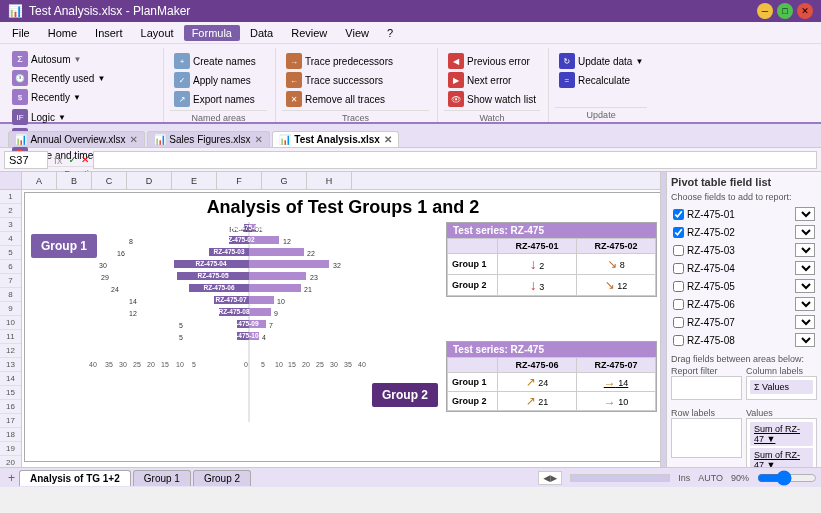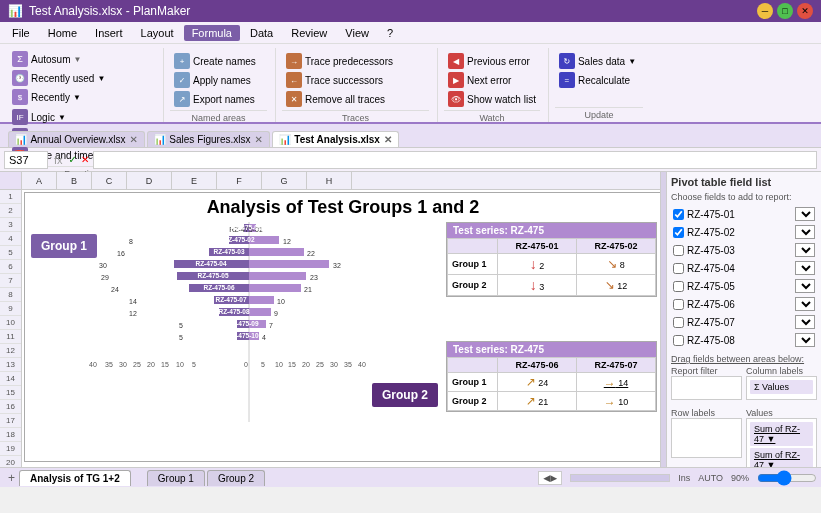--- a/index.html
+++ b/index.html
@@ -165,21 +165,21 @@
         <span>Show watch list</span>
       </button>
     </div>
     <div class="ribbon-group-title">Watch</div>
   </div>
 
   <div class="ribbon-group" style="min-width:100px; border-right:none;">
     <div style="display:flex; flex-direction:column; gap:1px; margin-top:2px;">
       <button class="ribbon-btn">
         <span class="icon" style="background:#4040c0; font-size:8px;">↻</span>
-        <span>Sales data</span>
+        <span>Update data</span>
         <span style="font-size:8px;">▼</span>
       </button>
       <button class="ribbon-btn">
         <span class="icon" style="background:#4040c0; font-size:8px;">=</span>
         <span>Recalculate</span>
       </button>
     </div>
     <div class="ribbon-group-title">Update</div>
   </div>
 </div>
@@ -465,21 +465,21 @@
         <select class="field-select"><option>▼</option></select>
       </div>
       <div class="field-item">
         <input type="checkbox" style="">
         <span class="field-label">RZ-475-08</span>
         <select class="field-select"><option>▼</option></select>
       </div>
     </div>
 
     <div class="drag-section">
-      <div style="font-size:9px; color:#555; margin-bottom:2px;text-decoration:underline;">Drag fields between areas below:</div>
+      <div style="font-size:9px; color:#555; margin-bottom:2px;">Drag fields between areas below:</div>
 
       <div style="display:flex; gap:4px; margin-bottom:4px;">
         <div style="flex:1;">
           <div style="font-size:9px; color:#555;">Report filter</div>
           <div class="drag-box"></div>
         </div>
         <div style="flex:1;">
           <div style="font-size:9px; color:#555;">Column labels</div>
           <div class="drag-box">
             <div class="drag-box-label">Σ Values</div>
@@ -502,21 +502,21 @@
         </div>
       </div>
     </div>
 
   </div>
 </div>
 
 <div style="background:#e8e0f5; border-top:1px solid #ccc; height:20px; display:flex; align-items:center; padding:0 4px; gap:0;">
   <button style="background:none; border:none; cursor:pointer; font-size:12px; color:#666; padding:0 4px;">+</button>
   <div style="display:flex; gap:0; flex:1;">
-    <div style="padding:2px 10px; font-size:10px; border:1px solid #aaa; border-bottom:none; border-radius:3px 3px 0 0; background:white; cursor:pointer; font-weight:bold; margin-right:16px;">Analysis of TG 1+2</div>
+    <div style="padding:2px 10px; font-size:10px; border:1px solid #aaa; border-bottom:none; border-radius:3px 3px 0 0; background:white; cursor:pointer; font-weight:bold; margin-right:2px;">Analysis of TG 1+2</div>
     <div style="padding:2px 10px; font-size:10px; border:1px solid #aaa; border-bottom:none; border-radius:3px 3px 0 0; background:#d8d0e8; cursor:pointer; margin-right:2px;">Group 1</div>
     <div style="padding:2px 10px; font-size:10px; border:1px solid #aaa; border-bottom:none; border-radius:3px 3px 0 0; background:#d8d0e8; cursor:pointer;">Group 2</div>
   </div>
   <div style="display:flex; align-items:center; gap:8px;">
     <span style="font-size:9px; color:#555; border:1px solid #ccc; padding:1px 4px; background:white; cursor:default;">◀▶</span>
     <div style="width:100px; height:8px; background:#d0c8e8; border:1px solid #ccc; cursor:pointer;"></div>
     <span style="font-size:9px; color:#555;">Ins</span>
     <span style="font-size:9px; color:#555;">AUTO</span>
     <span style="font-size:9px; color:#555;">90%</span>
     <input type="range" min="10" max="200" value="90" style="width: 60px; height: 12px;">

